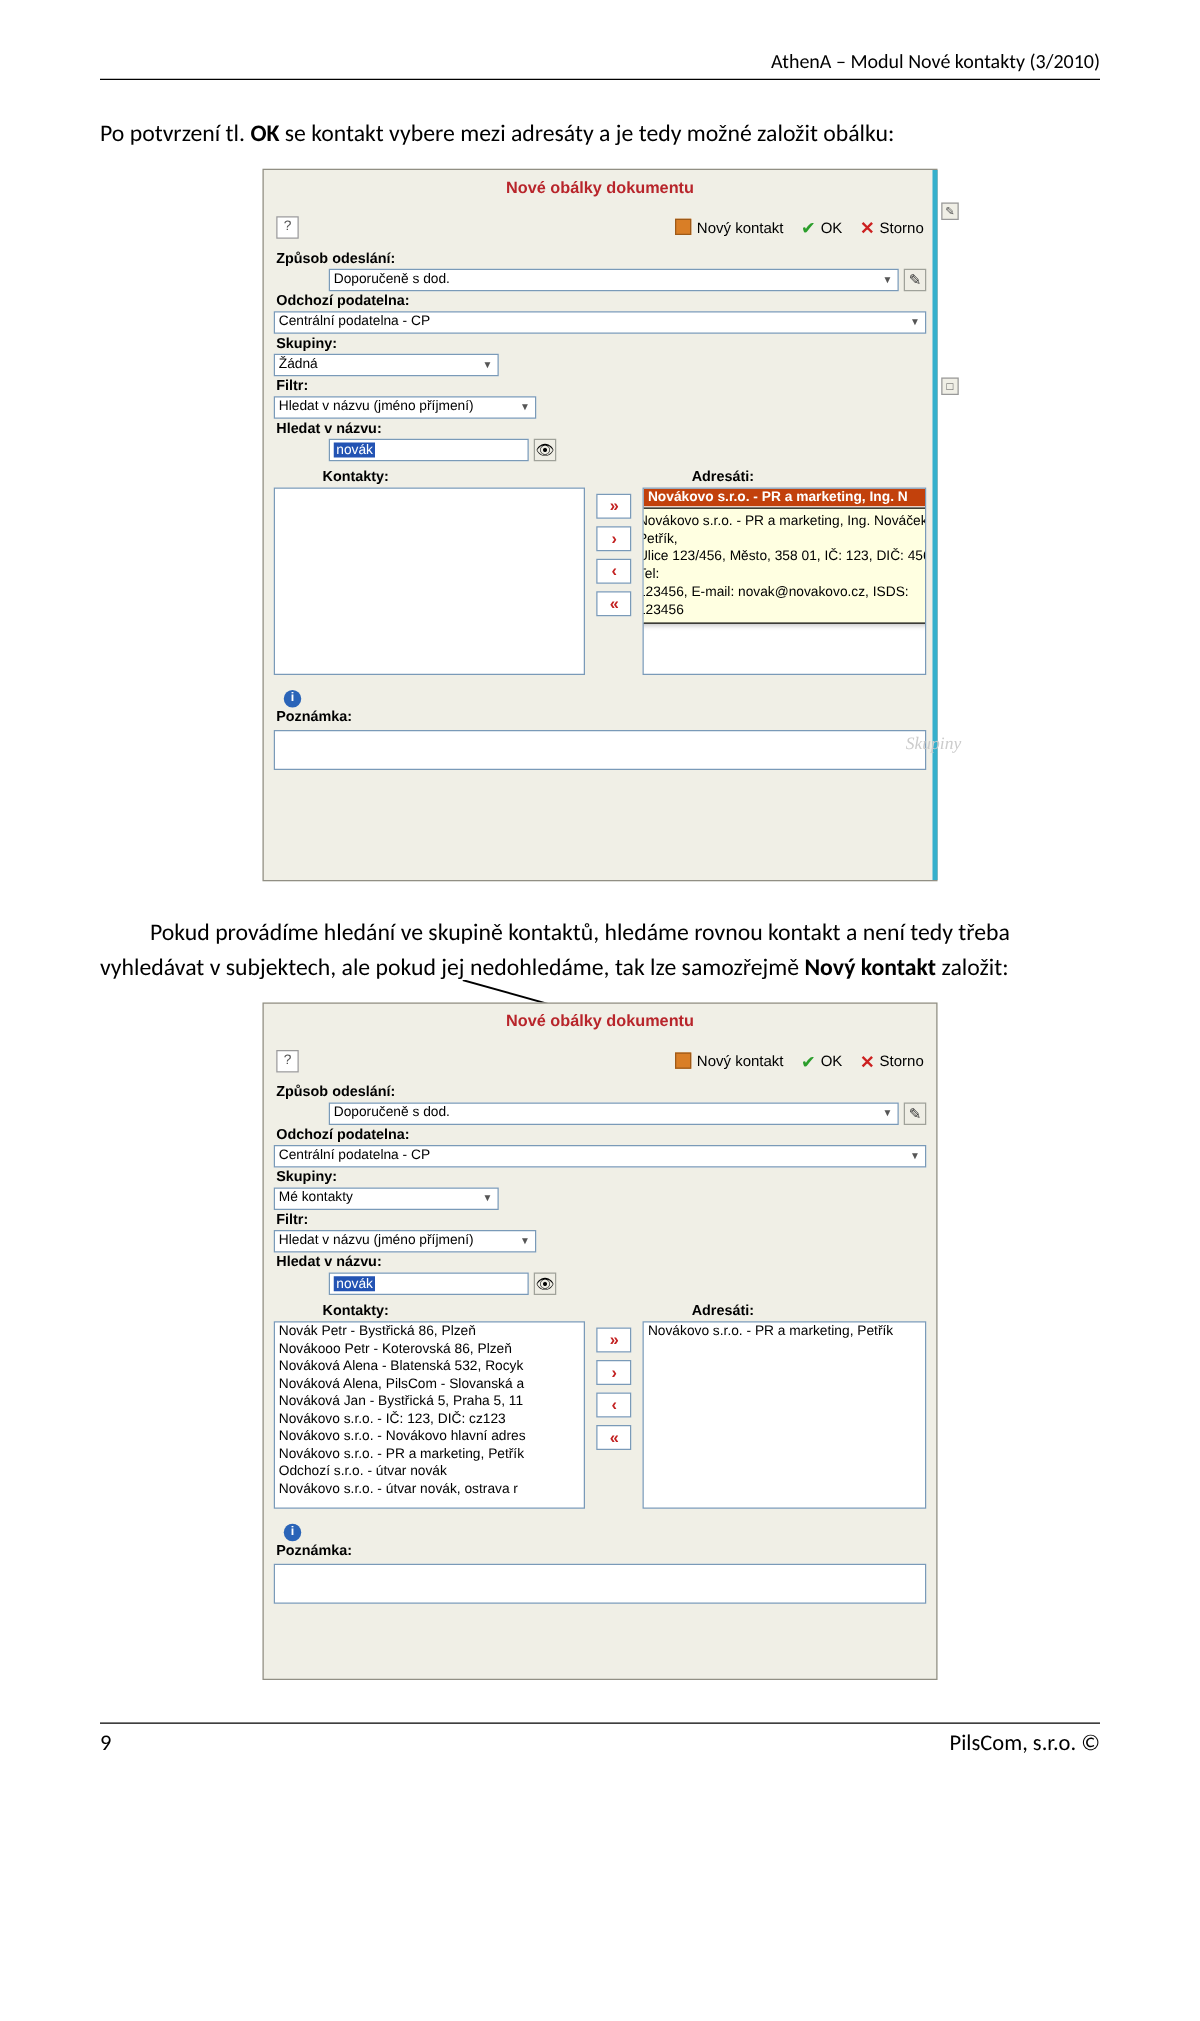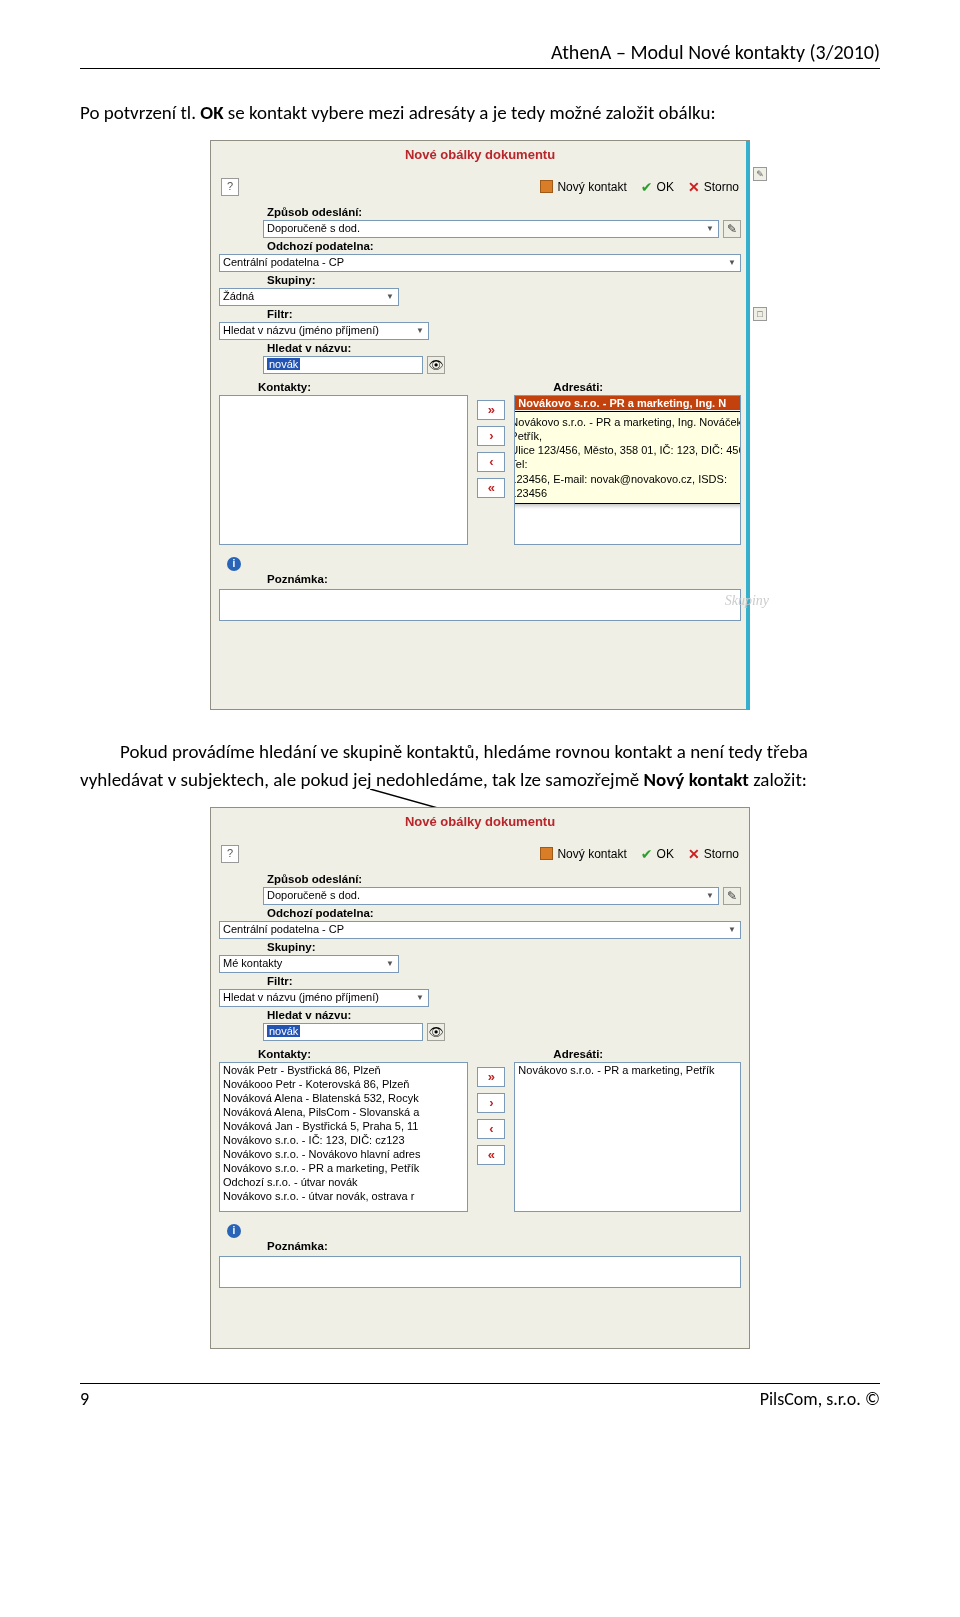--- a/index.html
+++ b/index.html
@@ -5,21 +5,21 @@
   * { box-sizing: border-box; margin: 0; padding: 0; }
   body {
     width: 960px;
     background: #fff;
     font-family: Calibri, Arial, sans-serif;
     color: #000;
     padding: 40px 80px 20px 80px;
   }
   .page-header {
     text-align: right;
-    font-size: 20px;
+    font-size: 16px;
     padding-bottom: 4px;
     border-bottom: 1px solid #000;
     margin-bottom: 30px;
   }
   .body-text {
     font-size: 19px;
     line-height: 1.5;
     margin-bottom: 12px;
   }
   .indented { text-indent: 40px; }
@@ -55,21 +55,21 @@
     color: #555; font-size: 11px; text-align: center;
     line-height: 14px; background: #fff;
   }
   .spacer { flex: 1; }
   .tb-btn { display: flex; align-items: center; gap: 4px; font-size: 12px; }
   .icon-sq { width: 13px; height: 13px; display: inline-block; }
   .icon-newcontact { background:#d97e26; border:1px solid #9e5a18; }
   .icon-ok { color:#2b9e2b; font-size:14px; line-height:12px; }
   .icon-cancel { color:#cc2020; font-size:14px; line-height:12px; font-weight:bold; }
   .form-section { padding: 2px 8px 4px 8px; }
-  .lbl { font-weight: bold; font-size: 11.5px; padding: 2px 0 2px 2px; display:block;margin-left:46px; }
+  .lbl { font-weight: bold; font-size: 11.5px; padding: 2px 0 2px 2px; display:block; }
   .field {
     background: #fff;
     border: 1px solid #7a9ab8;
     height: 18px;
     width: 100%;
     font-size: 11px;
     padding: 1px 3px;
     position: relative;
   }
   .field-wrap { display: flex; align-items: center; gap: 4px; padding-left: 44px; }

